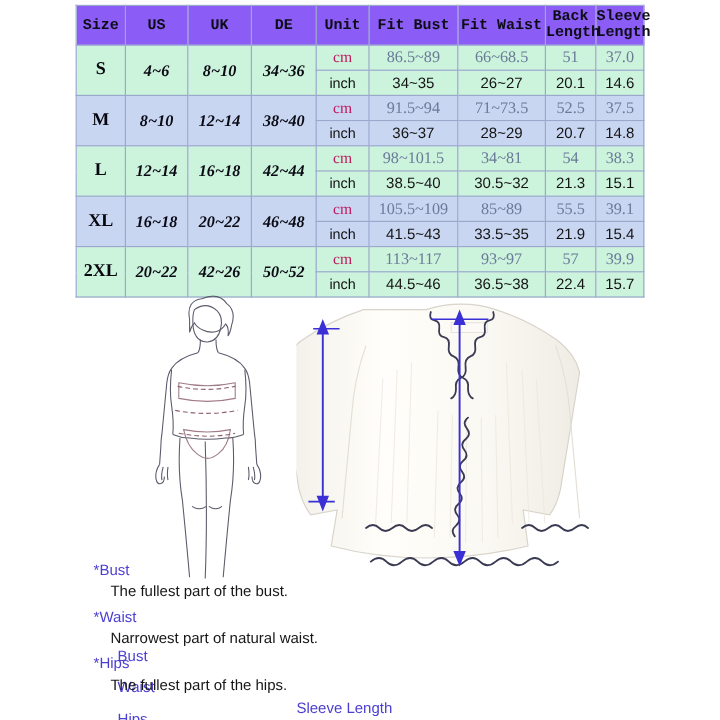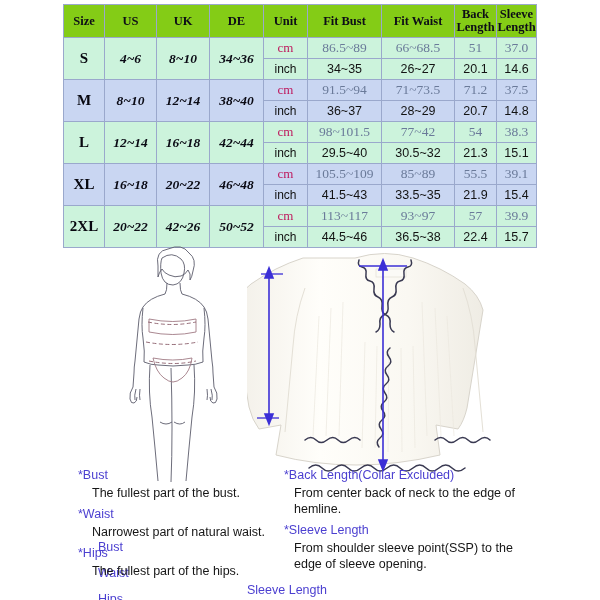--- a/index.html
+++ b/index.html
@@ -10,22 +10,22 @@
   }
   
   #size-table-wrap{position:absolute;left:63px;top:4px;width:473px;}
   table.size-table{border-collapse:collapse;width:473px;table-layout:fixed;}
   table.size-table td,table.size-table th{
     border:1px solid #9aa8cc;
     text-align:center;vertical-align:middle;
     padding:0;margin:0;
   }
   th.hdr{
-    background:#84cc16;color:#0d0d17;
-    font-family:Liberation Serif, serif;
+    background:#8b5cf6;color:#0d0d17;
+    font-family:Liberation Mono, monospace;
     font-weight:bold;font-size:12.5px;line-height:13px;
     height:32px;
   }
   td.sz{
     font-family:"Liberation Serif", serif;
     font-weight:bold;font-size:15px;color:#07070f;
   }
   td.intl{
     font-family:"Liberation Serif", serif;
     font-weight:bold;font-style:italic;font-size:13.5px;color:#0a0a14;
@@ -132,45 +132,45 @@
       </tr>
 
       <tr class="band-b">
         <td class="sz" rowspan="2">M</td>
         <td class="intl" rowspan="2">8~10</td>
         <td class="intl" rowspan="2">12~14</td>
         <td class="intl" rowspan="2">38~40</td>
         <td class="unit cm">cm</td>
         <td class="val cm">91.5~94</td>
         <td class="val cm">71~73.5</td>
-        <td class="val cm">71.2</td>
+        <td class="val cm">52.5</td>
         <td class="val cm">37.5</td>
       </tr>
       <tr class="band-b">
         <td class="unit inch">inch</td>
         <td class="val inch">36~37</td>
         <td class="val inch">28~29</td>
         <td class="val inch">20.7</td>
         <td class="val inch">14.8</td>
       </tr>
 
       <tr class="band-a">
         <td class="sz" rowspan="2">L</td>
         <td class="intl" rowspan="2">12~14</td>
         <td class="intl" rowspan="2">16~18</td>
         <td class="intl" rowspan="2">42~44</td>
         <td class="unit cm">cm</td>
         <td class="val cm">98~101.5</td>
-        <td class="val cm">77~42</td>
+        <td class="val cm">34~81</td>
         <td class="val cm">54</td>
         <td class="val cm">38.3</td>
       </tr>
       <tr class="band-a">
         <td class="unit inch">inch</td>
-        <td class="val inch">29.5~40</td>
+        <td class="val inch">38.5~40</td>
         <td class="val inch">30.5~32</td>
         <td class="val inch">21.3</td>
         <td class="val inch">15.1</td>
       </tr>
 
       <tr class="band-b">
         <td class="sz" rowspan="2">XL</td>
         <td class="intl" rowspan="2">16~18</td>
         <td class="intl" rowspan="2">20~22</td>
         <td class="intl" rowspan="2">46~48</td>
@@ -319,19 +319,13 @@
 
 <div id="notes">
   <div class="note-col" id="col-left">
     <p class="note-term">*Bust</p>
     <p class="note-desc">The fullest part of the bust.</p>
     <p class="note-term">*Waist</p>
     <p class="note-desc">Narrowest part of natural waist.</p>
     <p class="note-term">*Hips</p>
     <p class="note-desc">The fullest part of the hips.</p>
   </div>
-  <div class="note-col" id="col-right">
-    <p class="note-term">*Back Length(Collar Excluded)</p>
-    <p class="note-desc">From center back of neck to the edge of hemline.</p>
-    <p class="note-term">*Sleeve Length</p>
-    <p class="note-desc">From shoulder sleeve point(SSP) to the edge of sleeve opening.</p>
-  </div>
 </div>
 
 </body></html>

